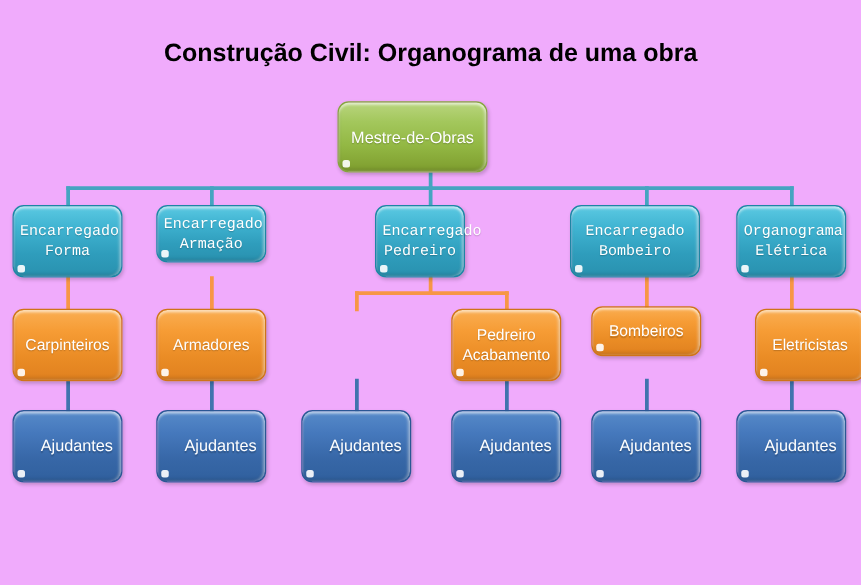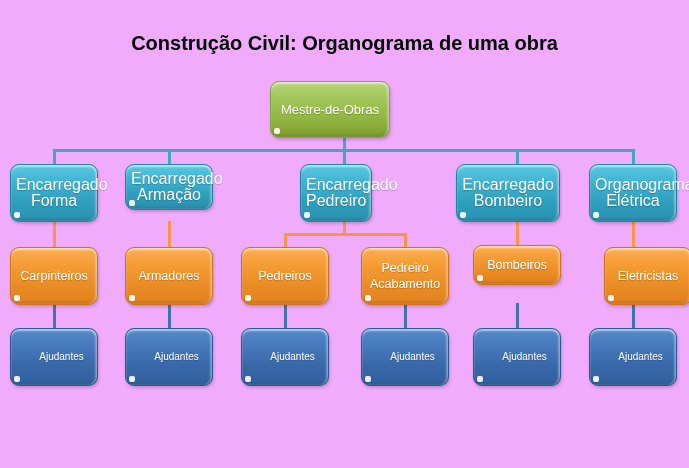--- a/index.html
+++ b/index.html
@@ -31,29 +31,29 @@
     content:""; position:absolute; left:3px; bottom:3px; width:6px; height:6px;
     background:rgba(255,255,255,0.9); border-radius:2px;
   }
   .node span { display:block; width:100%; }
   .node.green {
     background:linear-gradient(180deg,#b9d57e 0%,#a3c75c 28%,#93b844 62%,#7e9d2e 100%);
     border:1px solid #86a440; font-size:13px; line-height:16px;
   }
   .node.teal {
     background:linear-gradient(180deg,#5bc9e2 0%,#40b4d2 30%,#2f9dbc 68%,#2991af 100%);
-    border:1px solid #1d86a4; font-size:16px; line-height:16px;
+    border:1px solid #1d86a4; font-size:12px; line-height:16px;font-family:Liberation Mono, monospace;
   }
   .node.orange {
     background:linear-gradient(180deg,#faae52 0%,#f69c35 30%,#ea8c25 68%,#e0811f 100%);
     border:1px solid #cf7418; font-size:12.5px; line-height:16px;
   }
   .node.blue {
     background:linear-gradient(180deg,#568ac9 0%,#4679bd 30%,#3767a7 68%,#30609e 100%);
-    border:1px solid #2b5794; font-size:10px; line-height:16px;padding-left:20px;
+    border:1px solid #2b5794; font-size:13px; line-height:16px;padding-left:20px;
   }
 </style>
 </head>
 <body>
 
 <div class="canvas">
 
   <h1 class="title">Construção Civil: Organograma de uma obra</h1>
 
   <div class="conn teal" style="left:343px;top:138px;width:3px;height:14px"></div>
@@ -99,23 +99,20 @@
   <div class="node teal" style="left:589px;top:164px;width:88px;height:58px">
     <span>Organograma Elétrica</span>
   </div>
 
   <div class="node orange" style="left:10px;top:247px;width:88px;height:58px">
     <span>Carpinteiros</span>
   </div>
   <div class="node orange" style="left:125px;top:247px;width:88px;height:58px">
     <span>Armadores</span>
   </div>
-  <div class="node orange" style="left:241px;top:247px;width:88px;height:58px">
-    <span>Pedreiros</span>
-  </div>
   <div class="node orange" style="left:361px;top:247px;width:88px;height:58px">
     <span>Pedreiro Acabamento</span>
   </div>
   <div class="node orange" style="left:473px;top:245px;width:88px;height:40px">
     <span>Bombeiros</span>
   </div>
   <div class="node orange" style="left:604px;top:247px;width:88px;height:58px">
     <span>Eletricistas</span>
   </div>
 

